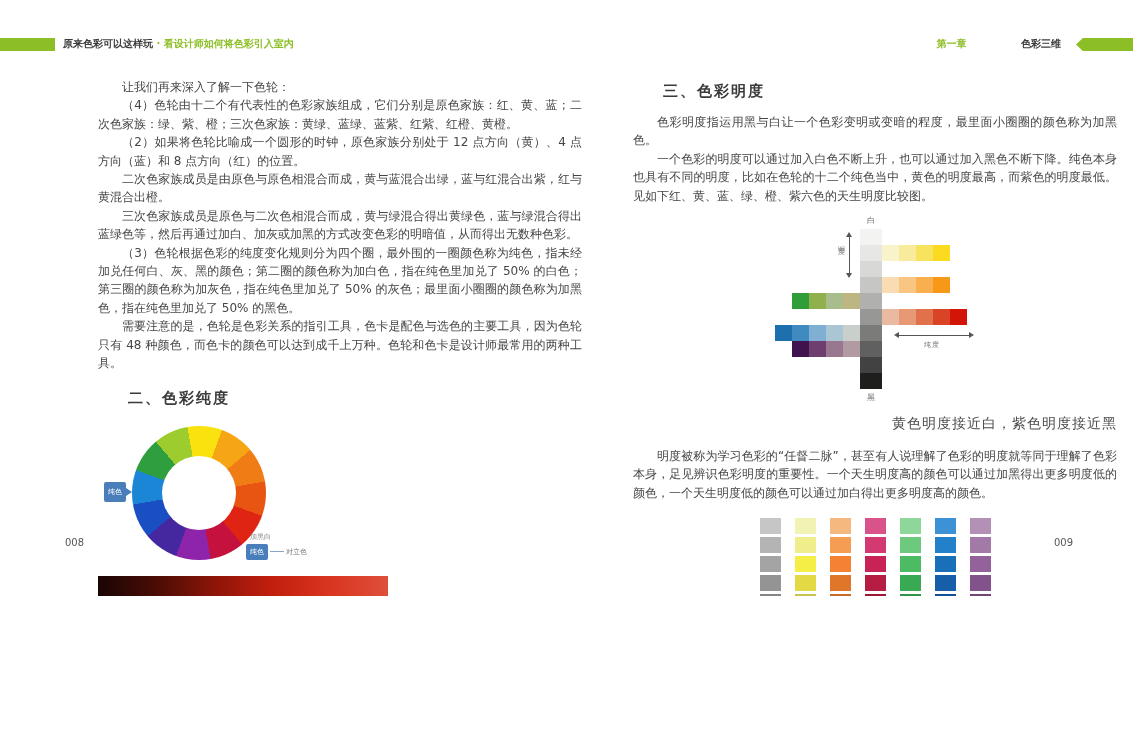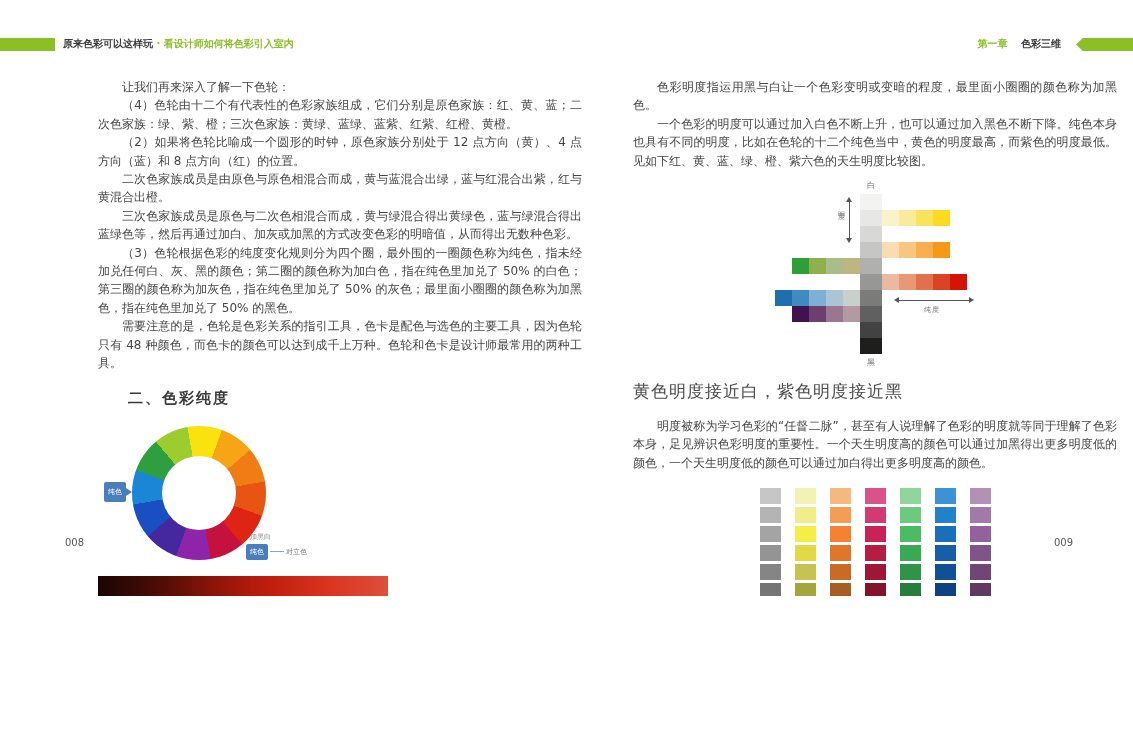--- a/index.html
+++ b/index.html
@@ -6,21 +6,21 @@
   #book{position:relative;width:1133px;height:596px;background:#ffffff;overflow:hidden;
         font-family:"DejaVu Sans",sans-serif;color:#404040;}
   
   .hbar-left{position:absolute;left:0;top:38px;width:55px;height:13px;}
   .hbar-right{position:absolute;right:0;top:38px;width:57px;height:13px;
               clip-path:polygon(0 50%,12% 0,100% 0,100% 100%,12% 100%);}
   .htext-left{position:absolute;left:63px;top:37px;font-size:10px;font-weight:bold;color:#3c3c3c;white-space:nowrap;}
   .htext-left .green{color:#8cbf26;font-weight:bold;}
   .htext-right{position:absolute;right:72px;top:37px;font-size:10px;font-weight:bold;white-space:nowrap;}
   .htext-right .chapter{color:#8cbf26;margin-right:10px;}
-  .htext-right .title{color:#3c3c3c;}
+  .htext-right .title{color:#3c3c3c;margin-left:41px;}
   
   .pagecol{position:absolute;top:78px;width:484px;margin-left:36px;}
   #leftpage{left:62px;}
   #rightpage{left:597px;}
   .para{font-size:12px;line-height:18.4px;text-align:justify;text-indent:2em;margin:0;color:#454545;}
   .heading{font-size:15px;font-weight:bold;color:#3a3a3a;letter-spacing:2px;margin:16px 0 12px 2em;}
   .pagenum{position:absolute;bottom:48px;font-size:10px;color:#555;}
   #pagenum-left{left:65px;}
   #pagenum-right{right:60px;margin-left:23px;}
   
@@ -49,21 +49,21 @@
   .cell{position:absolute;}
   .axis-label{position:absolute;font-size:8px;color:#666;}
   .varrow{position:absolute;width:1px;background:#555;}
   .varrow::before{content:"";position:absolute;top:-5px;left:-3px;border:3px solid transparent;border-bottom:5px solid #555;}
   .varrow::after{content:"";position:absolute;bottom:-5px;left:-3px;border:3px solid transparent;border-top:5px solid #555;}
   .harrow{position:absolute;height:1px;background:#555;}
   .harrow::before{content:"";position:absolute;left:-5px;top:-3px;border:3px solid transparent;border-right:5px solid #555;}
   .harrow::after{content:"";position:absolute;right:-5px;top:-3px;border:3px solid transparent;border-left:5px solid #555;}
   .vtext{position:absolute;writing-mode:vertical-rl;font-size:7px;color:#777;letter-spacing:1px;}
   .htext{position:absolute;font-size:7px;color:#777;letter-spacing:1px;}
-  .chart-caption{font-size:17px;color:#4a4a4a;text-align:left;letter-spacing:1px;}
+  .chart-caption{font-size:14px;color:#4a4a4a;text-align:right;letter-spacing:1px;}
   
   #bright-grid{display:flex;gap:14px;justify-content:center;margin-top:16px;}
   .bg-col{display:flex;flex-direction:column;gap:3px;}
   .bg-col div{width:21px;height:16px;}
 </style>
 </head>
 <body>
 
 <div id="book">
 
@@ -119,20 +119,21 @@
             <div style="background: rgb(236, 129, 104);"></div>
             <div style="background: rgb(240, 165, 141);"></div>
             <div style="background: rgb(244, 199, 183);"></div>
             <div style="background: rgb(249, 236, 231);"></div>
           </div>
       </div>
     </div>
   </div>
 
   <div id="rightpage" class="pagecol">
+    <div class="heading" style="margin-top:4px;">三、色彩明度</div>
     <p class="para">色彩明度指运用黑与白让一个色彩变明或变暗的程度，最里面小圈圈的颜色称为加黑色。</p>
     <p class="para">一个色彩的明度可以通过加入白色不断上升，也可以通过加入黑色不断下降。纯色本身也具有不同的明度，比如在色轮的十二个纯色当中，黄色的明度最高，而紫色的明度最低。见如下红、黄、蓝、绿、橙、紫六色的天生明度比较图。</p>
 
     <div id="bright-cross">
         <div class="cell" style="left: 150px; top: 14px; width: 22px; height: 16px; background: rgb(243, 243, 241);"></div>
         <div class="cell" style="left: 150px; top: 30px; width: 22px; height: 16px; background: rgb(231, 231, 229);"></div>
         <div class="cell" style="left: 150px; top: 46px; width: 22px; height: 16px; background: rgb(216, 216, 214);"></div>
         <div class="cell" style="left: 150px; top: 62px; width: 22px; height: 16px; background: rgb(198, 198, 196);"></div>
         <div class="cell" style="left: 150px; top: 78px; width: 22px; height: 16px; background: rgb(176, 176, 174);"></div>
         <div class="cell" style="left: 150px; top: 94px; width: 22px; height: 16px; background: rgb(151, 151, 149);"></div>

